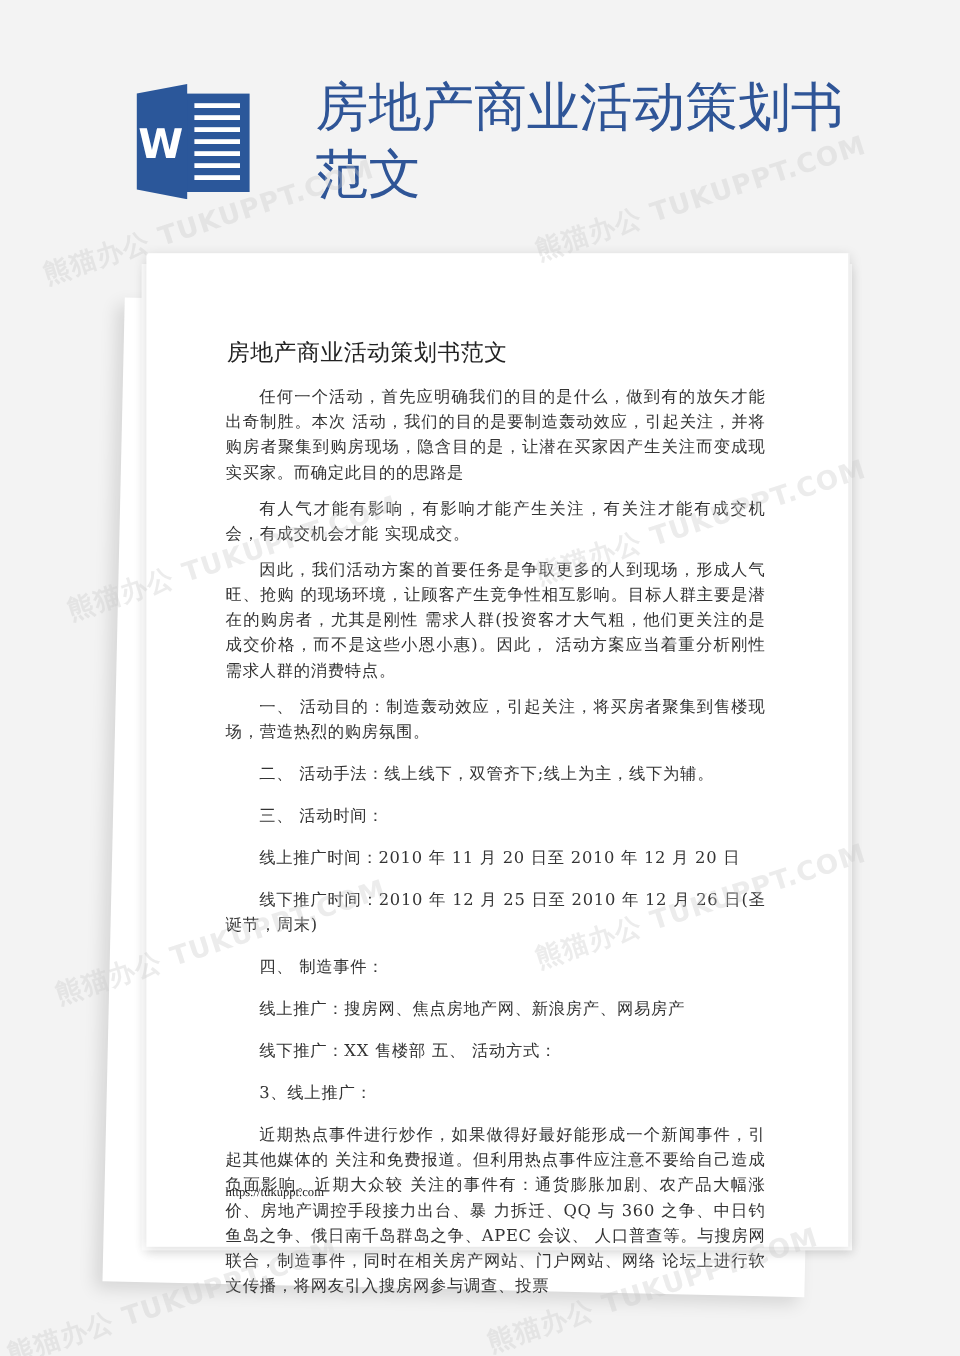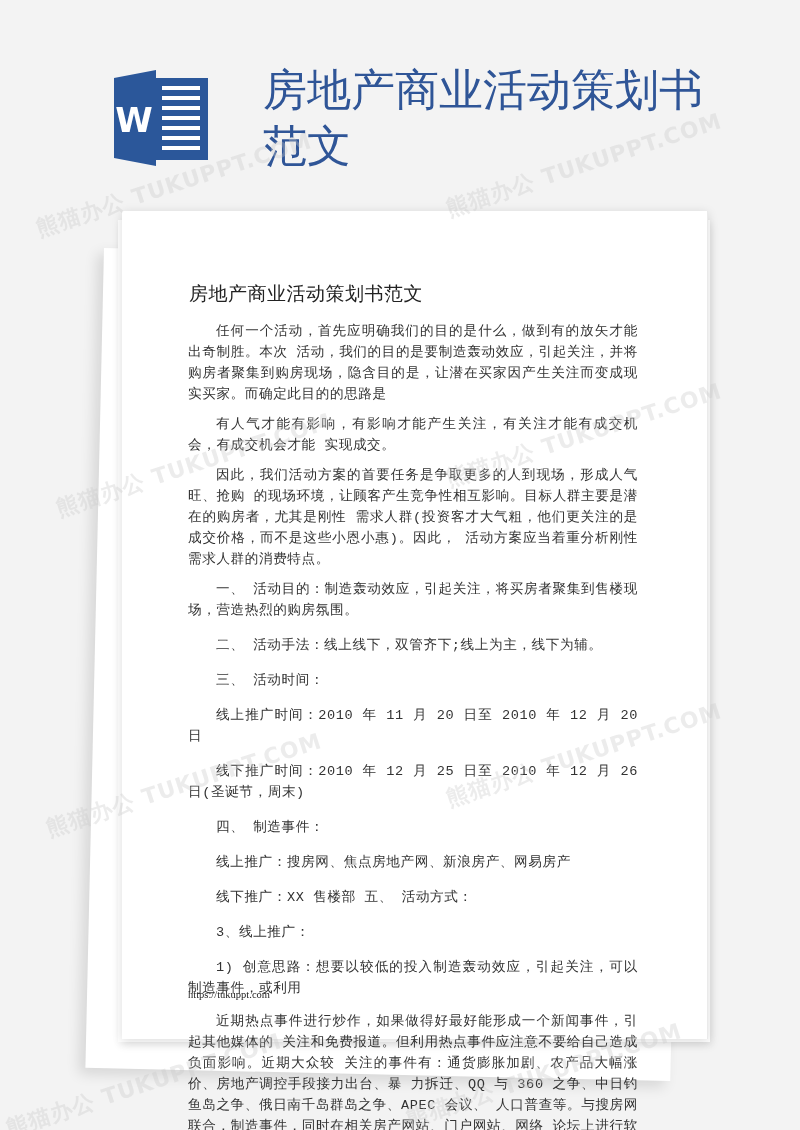--- a/index.html
+++ b/index.html
@@ -35,21 +35,21 @@
     border-right: 1px solid #eaeaea;
   }
   .doc-title {
     position: absolute; left: 67px; top: 70px;
     font-size: 19px; color: #222; letter-spacing: 0.5px;
   }
   .body-text {
     position: absolute; left: 66px; top: 110px; width: 450px;
     font-size: 13.6px; line-height: 21px; color: #333; letter-spacing: 0.6px;
   }
-  .body-text p { margin: 0 0 9px 0; text-indent: 28px; text-align: justify; font-family: Liberation Mono, monospace; }
+  .body-text p { margin: 0 0 9px 0; text-indent: 28px; text-align: justify; }
   .body-text p.single { margin-bottom: 14px; }
   .footer-url {
     position: absolute; left: 66px; top: 778px;
     font-family: Liberation Serif, serif; font-size: 10.5px; color: #222;
   }
 </style>
 </head>
 <body>
 
 <div class="watermark" style="left:30px;top:170px;">熊猫办公 TUKUPPT.COM</div>
@@ -91,17 +91,16 @@
     <p>因此，我们活动方案的首要任务是争取更多的人到现场，形成人气旺、抢购 的现场环境，让顾客产生竞争性相互影响。目标人群主要是潜在的购房者，尤其是刚性 需求人群(投资客才大气粗，他们更关注的是成交价格，而不是这些小恩小惠)。因此， 活动方案应当着重分析刚性需求人群的消费特点。</p>
     <p style="margin-bottom:14px;">一、 活动目的：制造轰动效应，引起关注，将买房者聚集到售楼现场，营造热烈的购房氛围。</p>
     <p class="single">二、 活动手法：线上线下，双管齐下;线上为主，线下为辅。</p>
     <p class="single">三、 活动时间：</p>
     <p class="single">线上推广时间：2010 年 11 月 20 日至 2010 年 12 月 20 日</p>
     <p class="single">线下推广时间：2010 年 12 月 25 日至 2010 年 12 月 26 日(圣诞节，周末)</p>
     <p class="single">四、 制造事件：</p>
     <p class="single">线上推广：搜房网、焦点房地产网、新浪房产、网易房产</p>
     <p class="single">线下推广：XX 售楼部 五、 活动方式：</p>
     <p class="single">3、线上推广：</p>
-    <p style="margin-bottom:12px;">1) 创意思路：想要以较低的投入制造轰动效应，引起关注，可以制造事件，或利用</p>
     <p>近期热点事件进行炒作，如果做得好最好能形成一个新闻事件，引起其他媒体的 关注和免费报道。但利用热点事件应注意不要给自己造成负面影响。近期大众较 关注的事件有：通货膨胀加剧、农产品大幅涨价、房地产调控手段接力出台、暴 力拆迁、QQ 与 360 之争、中日钓鱼岛之争、俄日南千岛群岛之争、APEC 会议、 人口普查等。与搜房网联合，制造事件，同时在相关房产网站、门户网站、网络 论坛上进行软文传播，将网友引入搜房网参与调查、投票</p>
   </div>
   <div class="footer-url">https://tukuppt.com</div>
 </div>
 
 </body></html>

